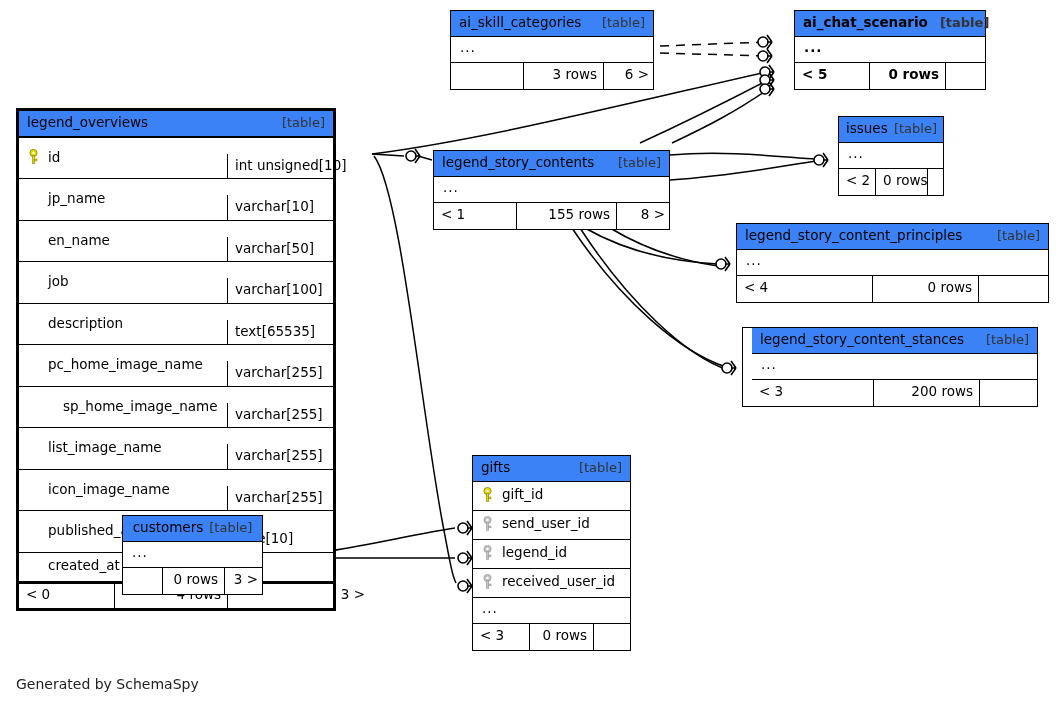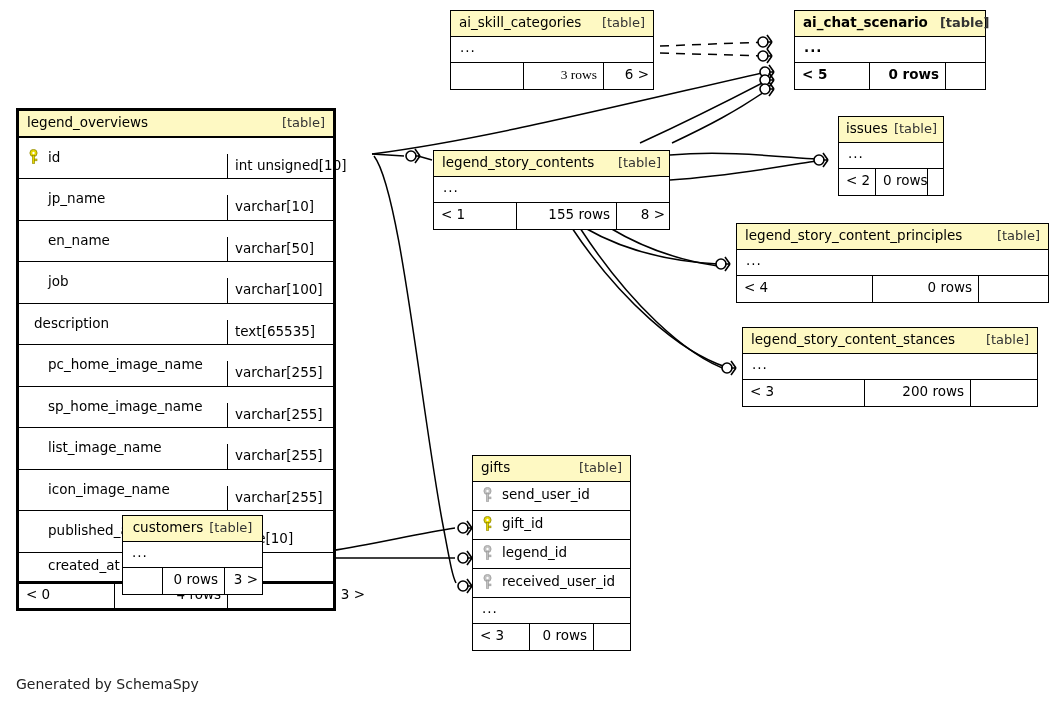--- a/index.html
+++ b/index.html
@@ -36,21 +36,21 @@
     position: absolute;
     background: #ffffff;
     border: 1.6px solid #000000;
     box-sizing: border-box;
     font-size: 13.5px;
     line-height: 1;
   }
   .tbl.thick { border-width: 3px; }
 
   .tbl-head {
-    background: #fef9c3;
+    background: #3b82f6;
     border-bottom: 1.6px solid #000000;
     display: flex;
     align-items: center;
     justify-content: space-between;
     padding: 5px 8px 6px 8px;
     box-sizing: border-box;
     white-space: nowrap;
   }
   .tbl.thick > .tbl-head { border-bottom-width: 2.2px; }
   .tbl-kind {
@@ -233,35 +233,35 @@
     </div>
 
     <div class="row">
       <div class="cell-name" style="width:208px; flex:0 0 208px; padding-left:29px;">
         <span>job</span>
       </div>
       <div class="cell-type" style="width:144px; flex:0 0 144px;">varchar[100]</div>
     </div>
 
     <div class="row">
-      <div class="cell-name" style="width:208px; flex:0 0 208px; padding-left:15px;">
+      <div class="cell-name" style="width:208px; flex:0 0 208px; padding-left:29px;">
         <span>description</span>
       </div>
       <div class="cell-type" style="width:144px; flex:0 0 144px;">text[65535]</div>
     </div>
 
     <div class="row">
       <div class="cell-name" style="width:208px; flex:0 0 208px; padding-left:29px;">
         <span>pc_home_image_name</span>
       </div>
       <div class="cell-type" style="width:144px; flex:0 0 144px;">varchar[255]</div>
     </div>
 
     <div class="row">
-      <div class="cell-name" style="width:208px; flex:0 0 208px; padding-left:29px;">
+      <div class="cell-name" style="width:208px; flex:0 0 208px; padding-left:44px;">
         <span>sp_home_image_name</span>
       </div>
       <div class="cell-type" style="width:144px; flex:0 0 144px;">varchar[255]</div>
     </div>
 
     <div class="row">
       <div class="cell-name" style="width:208px; flex:0 0 208px; padding-left:29px;">
         <span>list_image_name</span>
       </div>
       <div class="cell-type" style="width:144px; flex:0 0 144px;">varchar[255]</div>
@@ -295,21 +295,21 @@
   </div>
 
   <div class="tbl" style="left:450px; top:10px; width:204px;">
     <div class="tbl-head">
       <span>ai_skill_categories</span>
       <span class="tbl-kind">[table]</span>
     </div>
     <div class="ellipsis-row">...</div>
     <div class="foot" style="border-top:none;">
       <div class="f-left" style="width:72px; flex:0 0 72px;"></div>
-      <div class="f-mid" style="width:80px; flex:0 0 80px;font-family:Liberation Serif, serif;">3 rows</div>
+      <div class="f-mid" style="width:80px; flex:0 0 80px;">3 rows</div>
       <div class="f-right" style="width:52px; flex:0 0 52px;">6 &gt;</div>
     </div>
   </div>
 
   <div class="tbl" style="left:794px; top:10px; width:192px;font-weight:bold;">
     <div class="tbl-head">
       <span>ai_chat_scenario</span>
       <span class="tbl-kind">[table]</span>
     </div>
     <div class="ellipsis-row">...</div>
@@ -352,21 +352,21 @@
       <span class="tbl-kind">[table]</span>
     </div>
     <div class="ellipsis-row">...</div>
     <div class="foot" style="border-top:none;">
       <div class="f-left" style="width:135px; flex:0 0 135px;">&lt; 4</div>
       <div class="f-mid" style="width:106px; flex:0 0 106px;">0 rows</div>
       <div class="f-right" style="width:72px; flex:0 0 72px;"></div>
     </div>
   </div>
 
-  <div class="tbl" style="left:742px; top:327px; width:296px;">
+  <div class="tbl" style="left:742px; top:327px; width:296px;padding-left:9px;">
     <div class="tbl-head">
       <span>legend_story_content_stances</span>
       <span class="tbl-kind">[table]</span>
     </div>
     <div class="ellipsis-row">...</div>
     <div class="foot" style="border-top:none;">
       <div class="f-left" style="width:121px; flex:0 0 121px;">&lt; 3</div>
       <div class="f-mid" style="width:106px; flex:0 0 106px;">200 rows</div>
       <div class="f-right" style="width:69px; flex:0 0 69px;"></div>
     </div>
@@ -382,54 +382,54 @@
       <div class="f-left" style="width:39px; flex:0 0 39px;"></div>
       <div class="f-mid" style="width:62px; flex:0 0 62px;">0 rows</div>
       <div class="f-right" style="width:40px; flex:0 0 40px;">3 &gt;</div>
     </div>
   </div>
 
   <div class="tbl" style="left:472px; top:455px; width:159px;">
     <div class="tbl-head">
       <span>gifts</span>
       <span class="tbl-kind">[table]</span>
+    </div>
+
+    <div class="row">
+      <div class="cell-name">
+        <span class="keyicon">
+          <svg width="11" height="16" viewBox="0 0 11 16">
+            <circle cx="5.5" cy="4" r="3.6" fill="#e8d800" stroke="#8a8400" stroke-width="0.8"></circle>
+            <circle cx="5.5" cy="4" r="1.2" fill="#ffffff"></circle>
+            <rect x="4.3" y="6.5" width="2.4" height="8" fill="#e8d800" stroke="#8a8400" stroke-width="0.6"></rect>
+            <rect x="6.6" y="10" width="2.4" height="1.8" fill="#e8d800" stroke="#8a8400" stroke-width="0.6"></rect>
+          </svg>
+        </span>
+        <span>gift_id</span>
+      </div>
     </div>
 
     <div class="row">
       <div class="cell-name">
         <span class="keyicon">
           <svg width="11" height="16" viewBox="0 0 11 16">
             <circle cx="5.5" cy="4" r="3.6" fill="#c2c2c2" stroke="#9a9a9a" stroke-width="0.8"></circle>
             <circle cx="5.5" cy="4" r="1.2" fill="#ffffff"></circle>
             <rect x="4.3" y="6.5" width="2.4" height="8" fill="#c2c2c2" stroke="#9a9a9a" stroke-width="0.6"></rect>
             <rect x="6.6" y="10" width="2.4" height="1.8" fill="#c2c2c2" stroke="#9a9a9a" stroke-width="0.6"></rect>
           </svg>
         </span>
         <span>send_user_id</span>
       </div>
     </div>
 
     <div class="row">
       <div class="cell-name">
         <span class="keyicon">
           <svg width="11" height="16" viewBox="0 0 11 16">
-            <circle cx="5.5" cy="4" r="3.6" fill="#e8d800" stroke="#8a8400" stroke-width="0.8"></circle>
-            <circle cx="5.5" cy="4" r="1.2" fill="#ffffff"></circle>
-            <rect x="4.3" y="6.5" width="2.4" height="8" fill="#e8d800" stroke="#8a8400" stroke-width="0.6"></rect>
-            <rect x="6.6" y="10" width="2.4" height="1.8" fill="#e8d800" stroke="#8a8400" stroke-width="0.6"></rect>
-          </svg>
-        </span>
-        <span>gift_id</span>
-      </div>
-    </div>
-
-    <div class="row">
-      <div class="cell-name">
-        <span class="keyicon">
-          <svg width="11" height="16" viewBox="0 0 11 16">
             <circle cx="5.5" cy="4" r="3.6" fill="#c2c2c2" stroke="#9a9a9a" stroke-width="0.8"></circle>
             <circle cx="5.5" cy="4" r="1.2" fill="#ffffff"></circle>
             <rect x="4.3" y="6.5" width="2.4" height="8" fill="#c2c2c2" stroke="#9a9a9a" stroke-width="0.6"></rect>
             <rect x="6.6" y="10" width="2.4" height="1.8" fill="#c2c2c2" stroke="#9a9a9a" stroke-width="0.6"></rect>
           </svg>
         </span>
         <span>legend_id</span>
       </div>
     </div>
 

